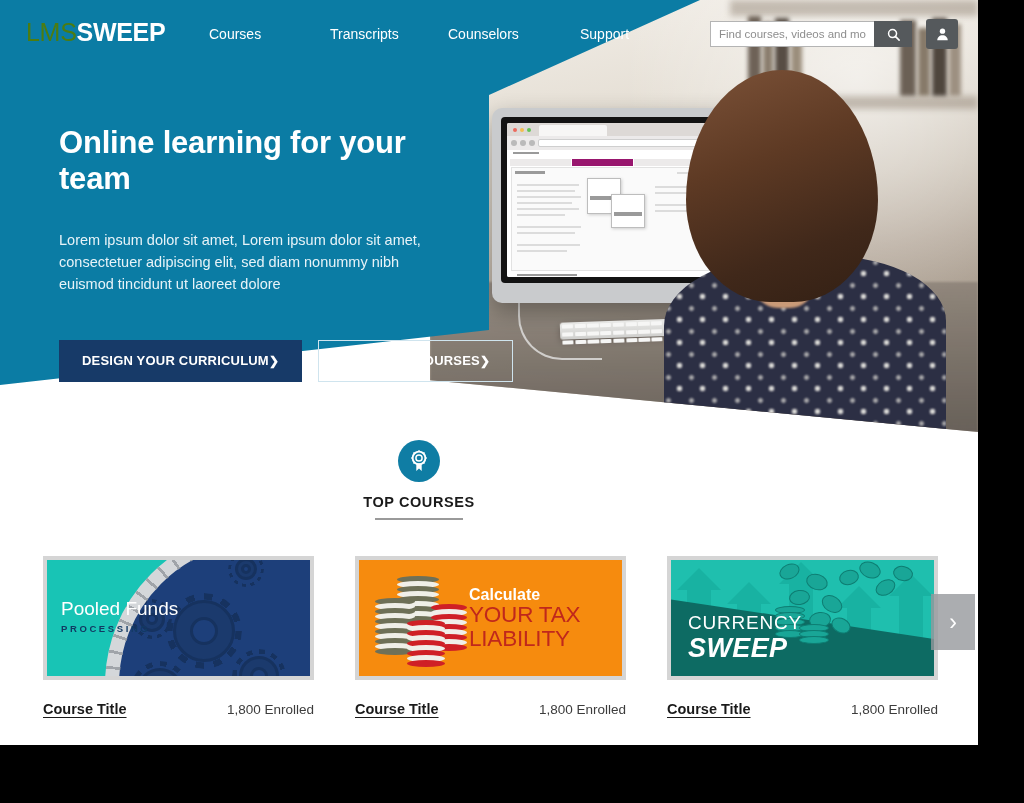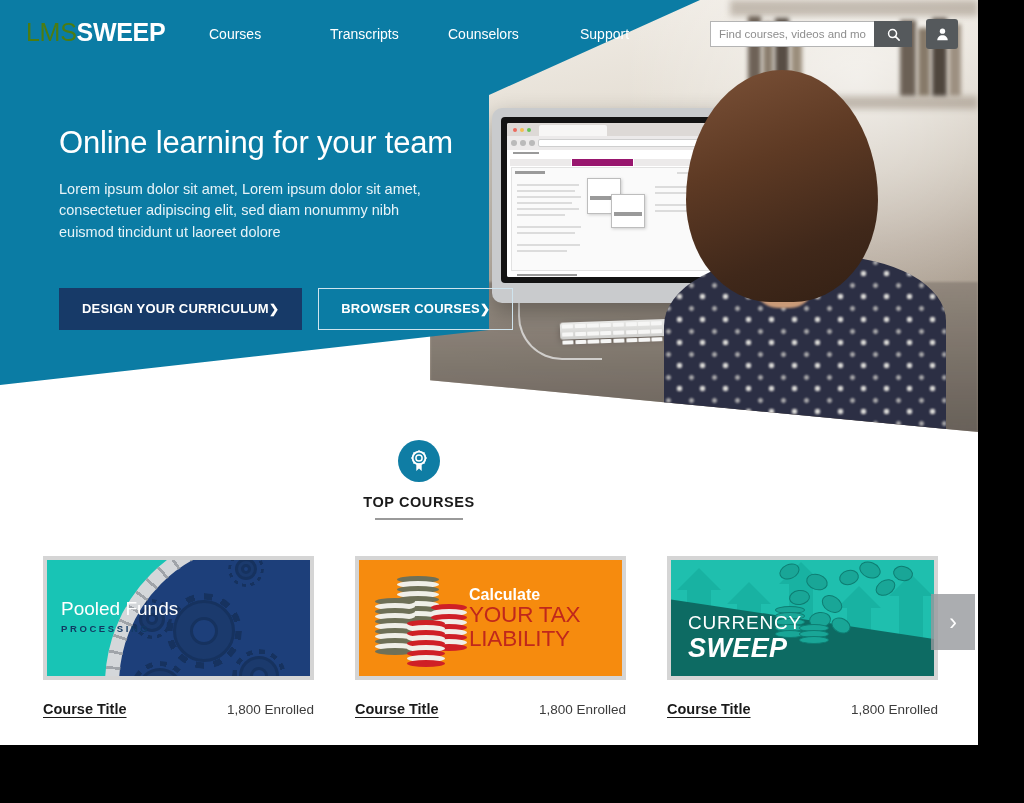--- a/index.html
+++ b/index.html
@@ -171,22 +171,22 @@
   #account-btn {
     position: absolute; left: 926px; top: 19px;
     width: 32px; height: 30px; background: #55595c; border: none;
     border-radius: 3px; cursor: pointer;
     display: flex; align-items: center; justify-content: center; z-index: 25;
   }
 
   
   #hero-content { position: absolute; left: 59px; top: 125px; width: 400px; z-index: 15; }
   #hero-title {
-    color: #ffffff; font-size: 31px; font-weight: 400;
-    letter-spacing: -.2px; line-height: 1.15; margin-bottom: 18px;
+    color: #ffffff; font-size: 31px; font-weight: 700;
+    letter-spacing: -.2px; line-height: 1.15; margin-bottom: 34px;
   }
   #hero-sub {
     color: #e7f3f8; font-size: 14.5px; line-height: 1.5; width: 380px; margin-bottom: 44px;
   }
   #hero-buttons { display: flex; gap: 16px; }
   .hero-btn {
     display: inline-flex; align-items: center; justify-content: center; gap: 0;
     height: 42px; padding: 0 22px;
     font-size: 13px; font-weight: 700; letter-spacing: .2px;
     color: #ffffff; cursor: pointer; white-space: nowrap;

